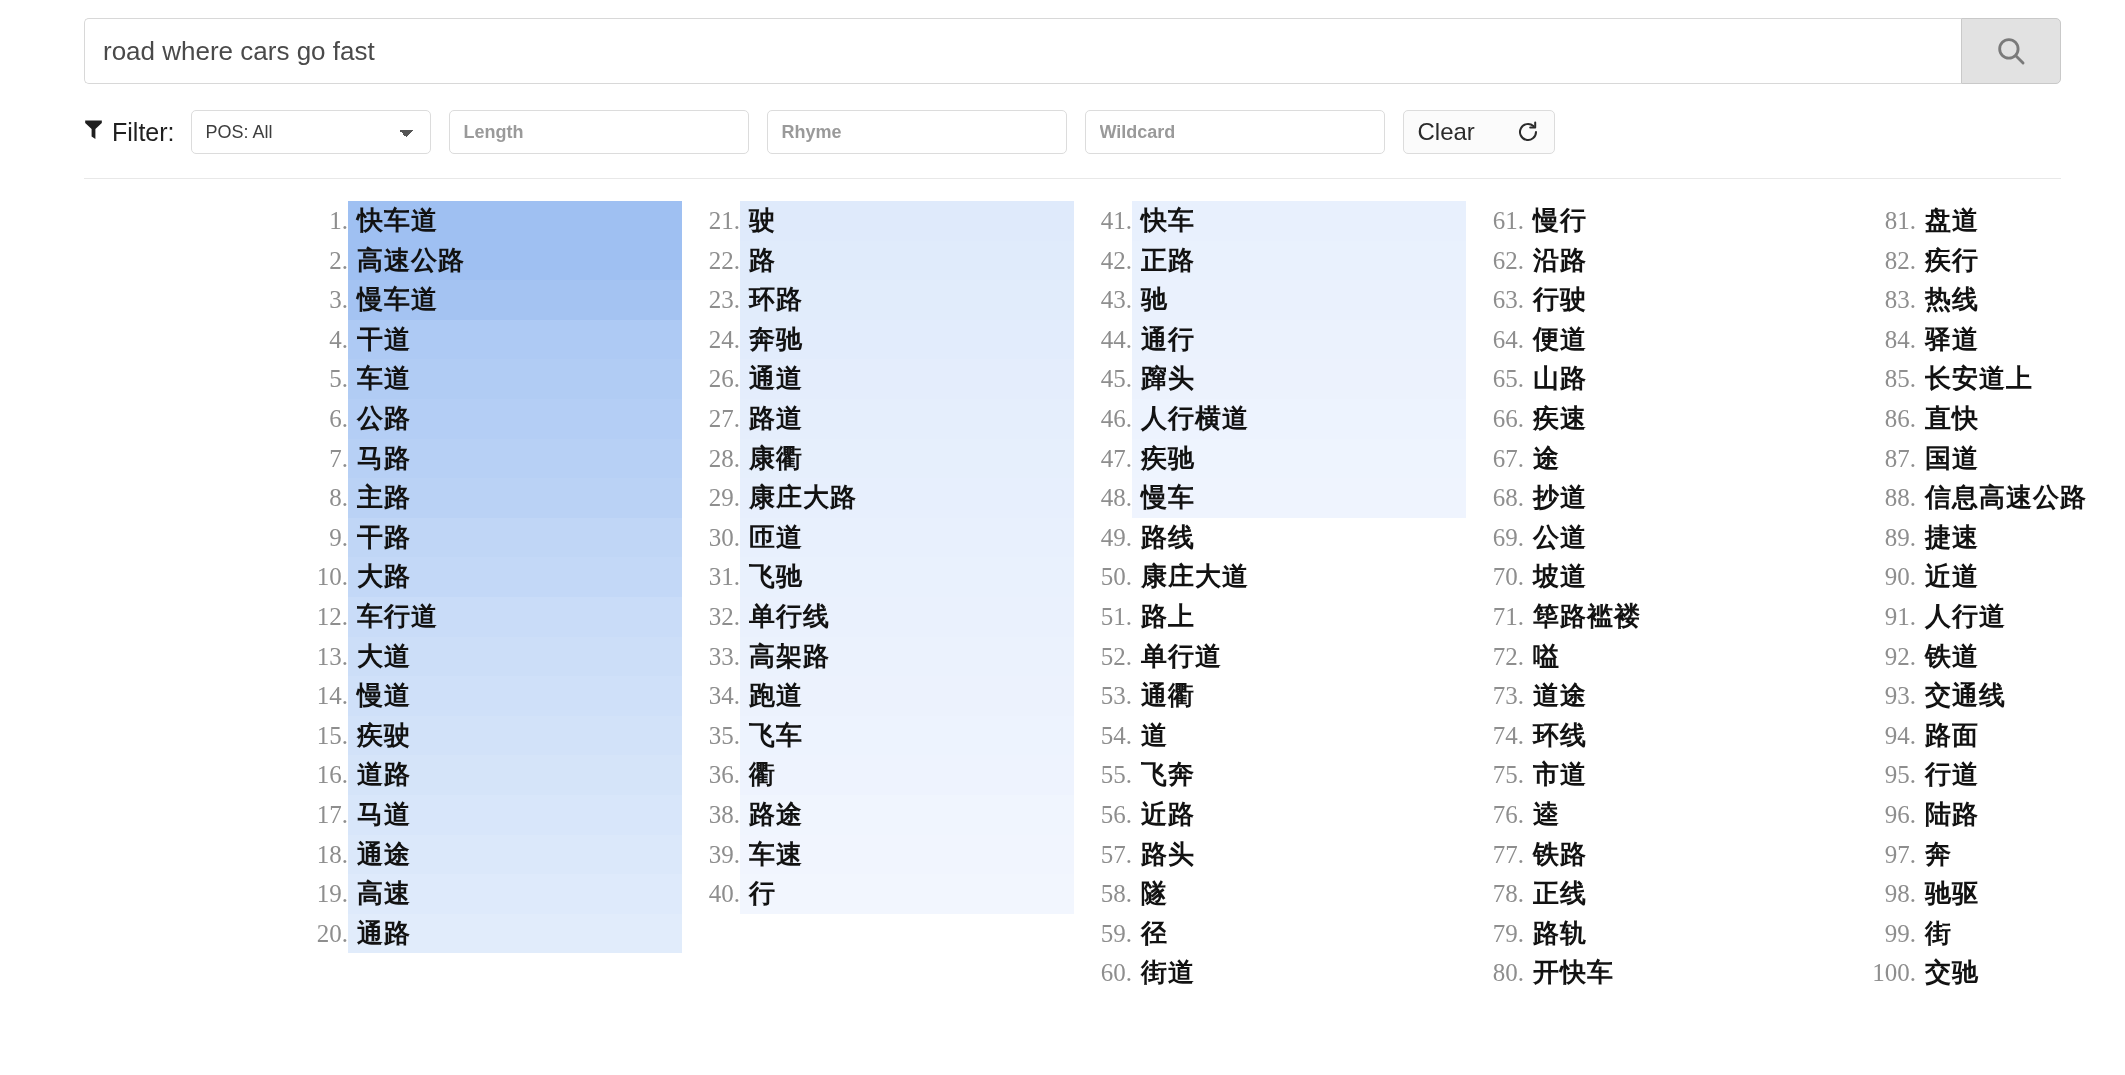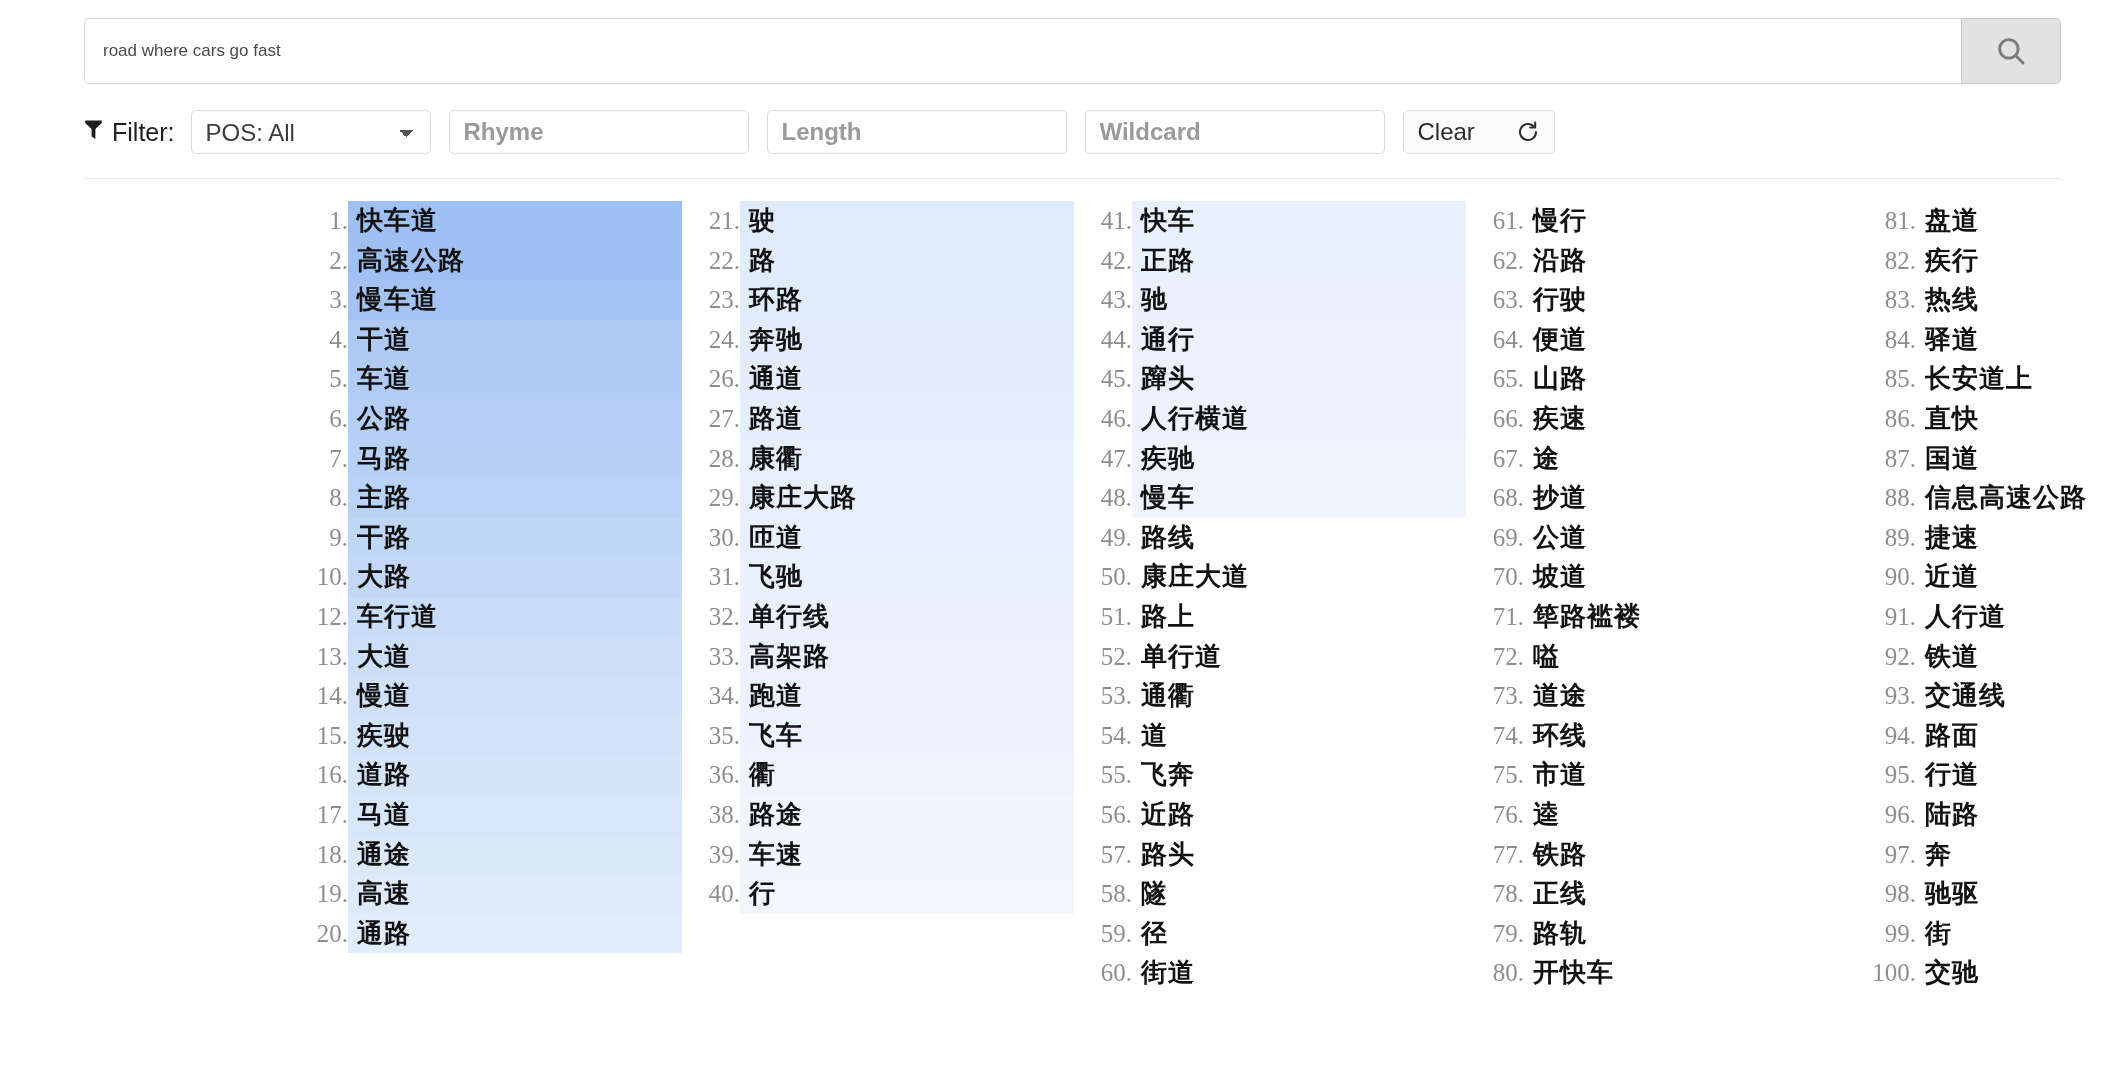--- a/index.html
+++ b/index.html
@@ -36,21 +36,21 @@
     display: flex;
     align-items: center;
     box-sizing: border-box;
   }
   .search-input {
     width: 100%;
     border: none;
     outline: none;
     background: transparent;
     font-family: "Liberation Sans", "DejaVu Sans", sans-serif;
-    font-size: 17px;
+    font-size: 26px;
     color: #4a4a4a;
     padding: 0 18px;
     line-height: 64px;
   }
   .search-btn {
     width: 100px;
     background: #e2e2e2;
     border: 1px solid #c9c9c9;
     border-radius: 0 5px 5px 0;
     display: flex;
@@ -82,21 +82,21 @@
     margin-right: 9px;
     line-height: 1;
   }
   .filter-control {
     height: 44px;
     box-sizing: border-box;
     border: 1px solid #dcdcdc;
     border-radius: 5px;
     background: #fff;
     font-family: "Liberation Sans", "DejaVu Sans", sans-serif;
-    font-size: 24px;
+    font-size: 18px;
     color: #555;
     padding: 0 14px;
     margin-right: 18px;
     outline: none;
   }
   select.filter-control {
     width: 240px;
     color: #3d3d3d;
     -webkit-appearance: none;
     -moz-appearance: none;
@@ -223,23 +223,23 @@
           <path d="M1 1 H15 V3 L9.6 8.2 V16.5 L6.4 14.4 V8.2 L1 3 Z" fill="#1f1f1f"></path>
         </svg>
       </span>
       <span>Filter:</span>
     </span>
 
     <select class="filter-control">
       <option>POS: All</option>
     </select>
 
+    <input class="filter-control" type="text" placeholder="Length" style="">
+
     <input class="filter-control" type="text" placeholder="Rhyme" style="">
-
-    <input class="filter-control" type="text" placeholder="Length" style="">
 
     <input class="filter-control" type="text" placeholder="Wildcard" style="">
 
     <button class="clear-btn">
       <span>Clear</span>
       <span class="reload-icon">
         <svg width="24" height="24" viewBox="0 0 24 24" fill="none" stroke="#2b2b2b" stroke-width="2" stroke-linecap="round">
           <path d="M20 12a8 8 0 1 1-2.6-5.9"></path>
           <path d="M19.2 2.6 L19.2 7.6 L14.2 7.6" stroke-linejoin="round"></path>
         </svg>

